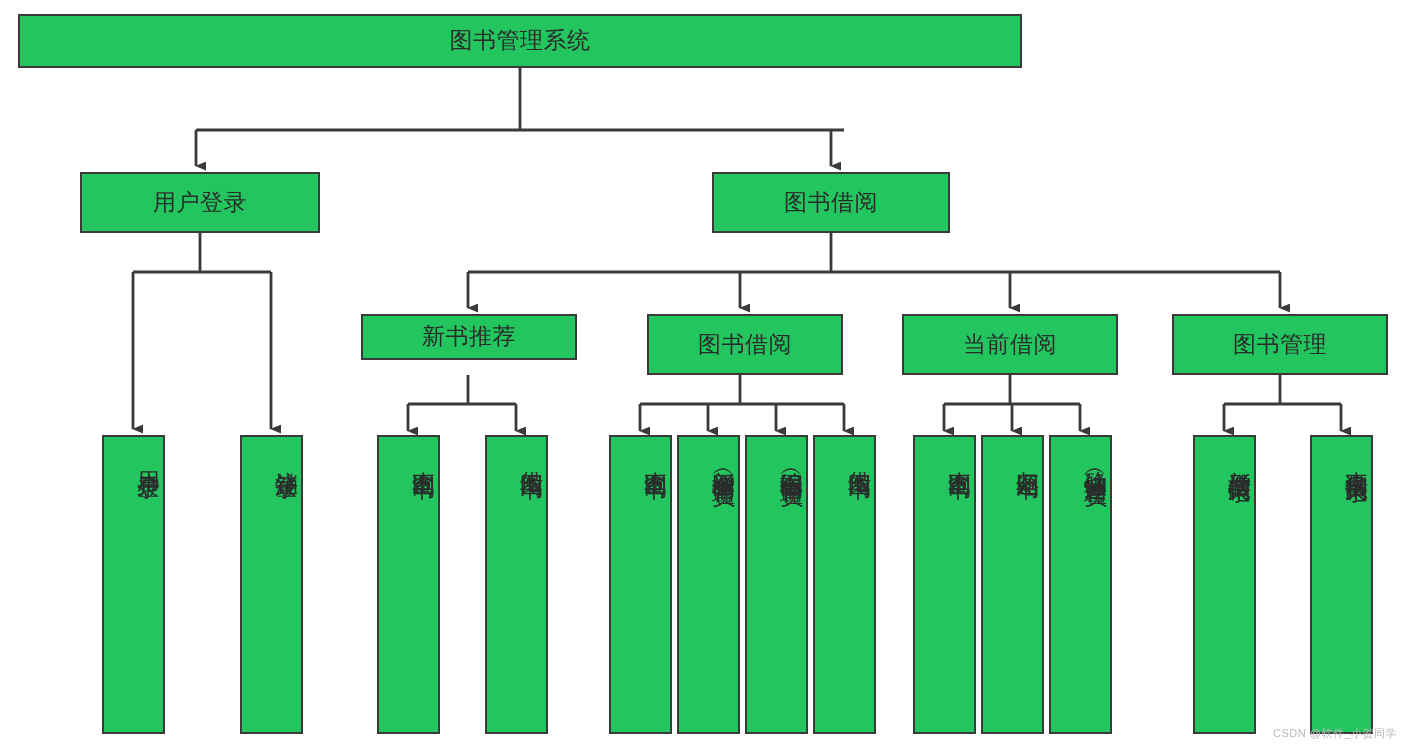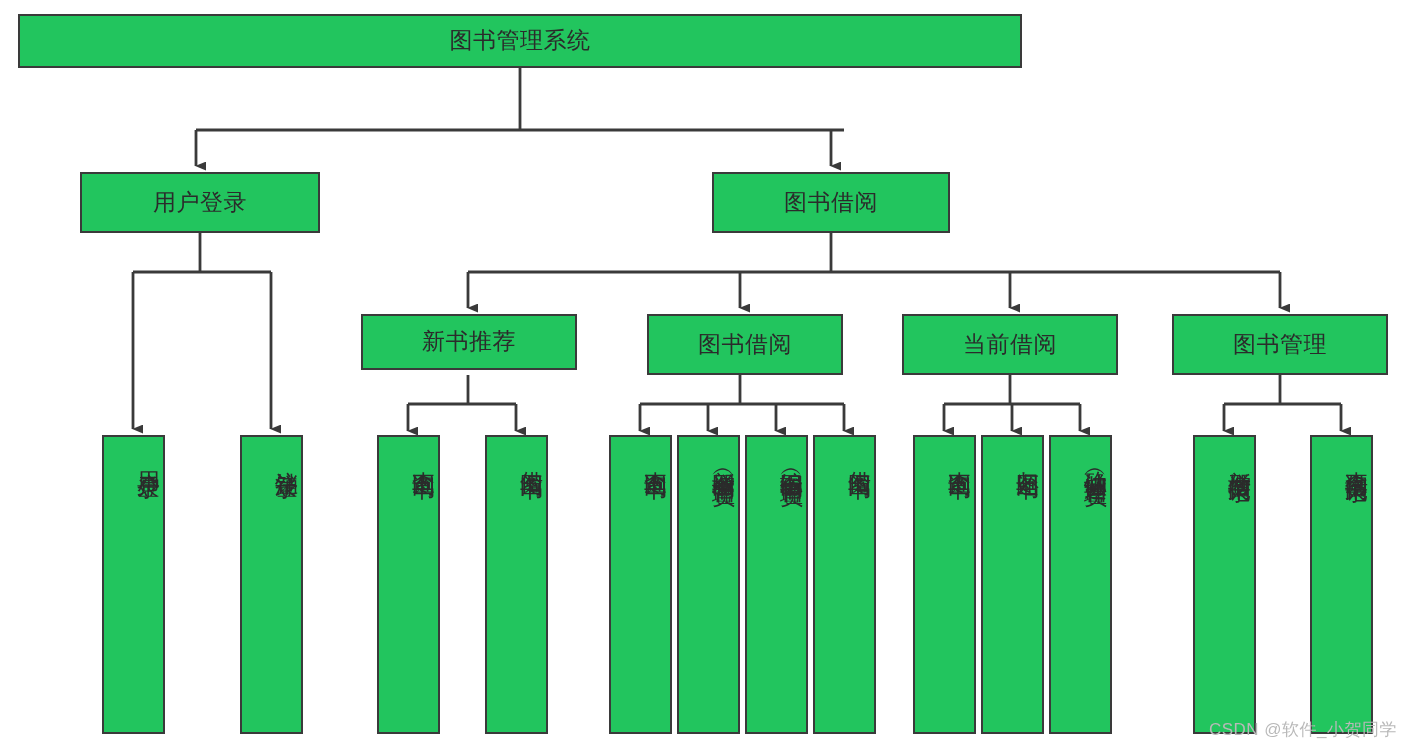--- a/index.html
+++ b/index.html
@@ -10,21 +10,21 @@
   .node{position:absolute;box-sizing:border-box;background:#22c55e;
         border:2.5px solid #3a3a3a;display:flex;align-items:center;
         justify-content:center;}
   .node .lbl{color:#2b2b2b;text-align:center;line-height:1.18;
              white-space:pre;letter-spacing:0.5px;}
   .node.h .lbl{font-size:23px;}
   .node.v{align-items:flex-start;padding-top:16px;}
   .node.v .lbl{writing-mode:vertical-rl;text-orientation:upright;
                font-size:23px;line-height:1.28;letter-spacing:2px;
                display:block;width:100%;}
-  #watermark{position:absolute;right:8px;bottom:6px;font-size:17px;
+  #watermark{position:absolute;right:8px;bottom:6px;font-size:11px;
              color:#b9b9b9;letter-spacing:0.5px;white-space:nowrap;}
 </style>
 </head>
 <body>
 
 <div id="diagram">
 
   <svg id="wires" viewBox="0 0 1405 747" xmlns="http://www.w3.org/2000/svg">
     <defs>
       <marker id="ah" markerWidth="9" markerHeight="11" refX="4.5" refY="10.2" orient="auto" markerUnits="userSpaceOnUse">
@@ -79,21 +79,21 @@
     <span class="lbl">图书管理系统</span>
   </div>
 
   <div class="node h" style="left:80px;top:172px;width:240px;height:61px;">
     <span class="lbl">用户登录</span>
   </div>
   <div class="node h" style="left:712px;top:172px;width:238px;height:61px;">
     <span class="lbl">图书借阅</span>
   </div>
 
-  <div class="node h" style="left:361px;top:314px;width:216px;height:56px;">
+  <div class="node h" style="left:361px;top:314px;width:216px;height:46px;">
     <span class="lbl">新书推荐</span>
   </div>
   <div class="node h" style="left:647px;top:314px;width:196px;height:61px;">
     <span class="lbl">图书借阅</span>
   </div>
   <div class="node h" style="left:902px;top:314px;width:216px;height:61px;justify-content:center;">
     <span class="lbl">当前借阅</span>
   </div>
   <div class="node h" style="left:1172px;top:314px;width:216px;height:61px;">
     <span class="lbl">图书管理</span>

